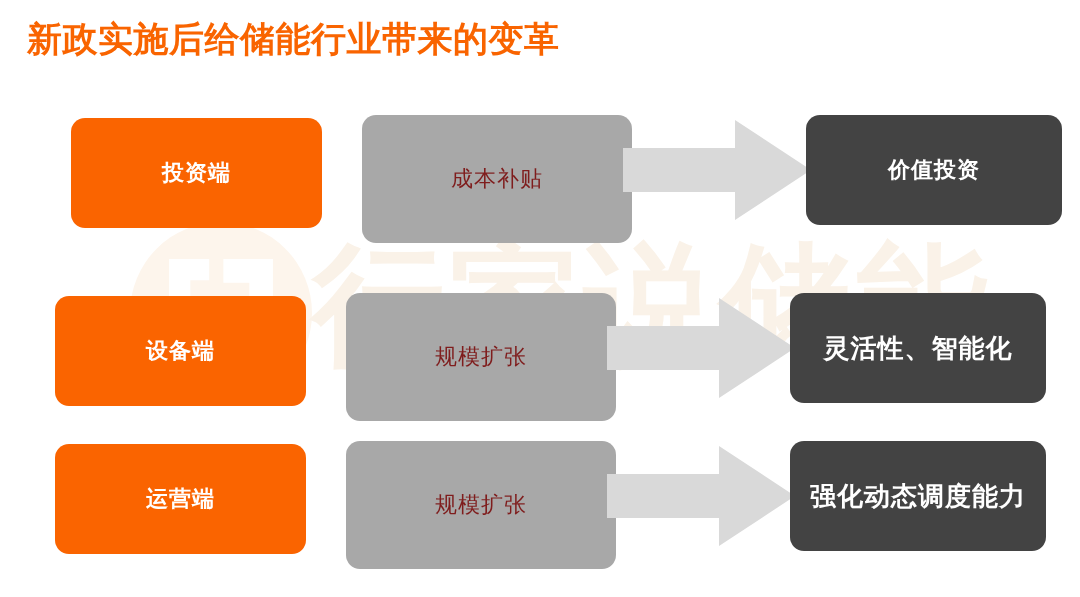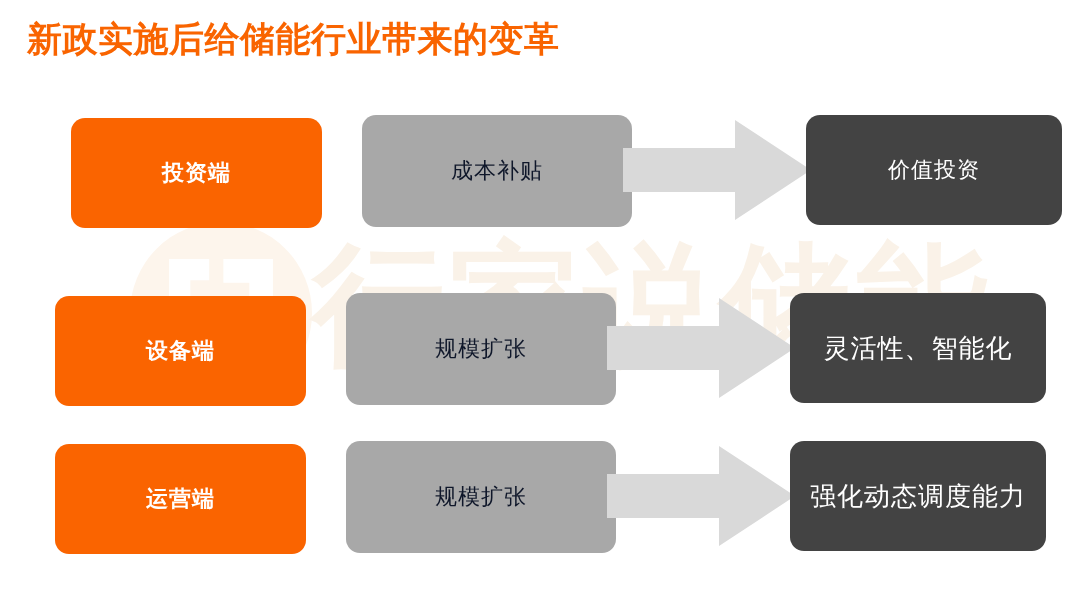--- a/index.html
+++ b/index.html
@@ -105,39 +105,39 @@
     color: #ffffff;
     font-size: 22px;
     font-weight: bold;
     letter-spacing: 1px;
   }
 
   .card-before {
     left: 346px;
     top: 3px;
     width: 270px;
-    height: 112px;
+    height: 128px;
     background: #a8a8a8;
     border-radius: 14px;
-    color: #0f172a;
+    color: #7f1d1d;
     font-size: 22px;
     font-weight: normal;
     letter-spacing: 1px;
   }
 
   .card-after {
     left: 790px;
     top: 3px;
     width: 256px;
     height: 110px;
     background: #434343;
     border-radius: 14px;
     color: #ffffff;
     font-size: 22px;
-    font-weight: normal;
+    font-weight: bold;
     letter-spacing: 1px;
   }
   .card-after.wide-text { font-size: 26px; }
 
   .arrow {
     position: absolute;
     left: 607px;
     top: 8px;
     width: 188px;
     height: 100px;

